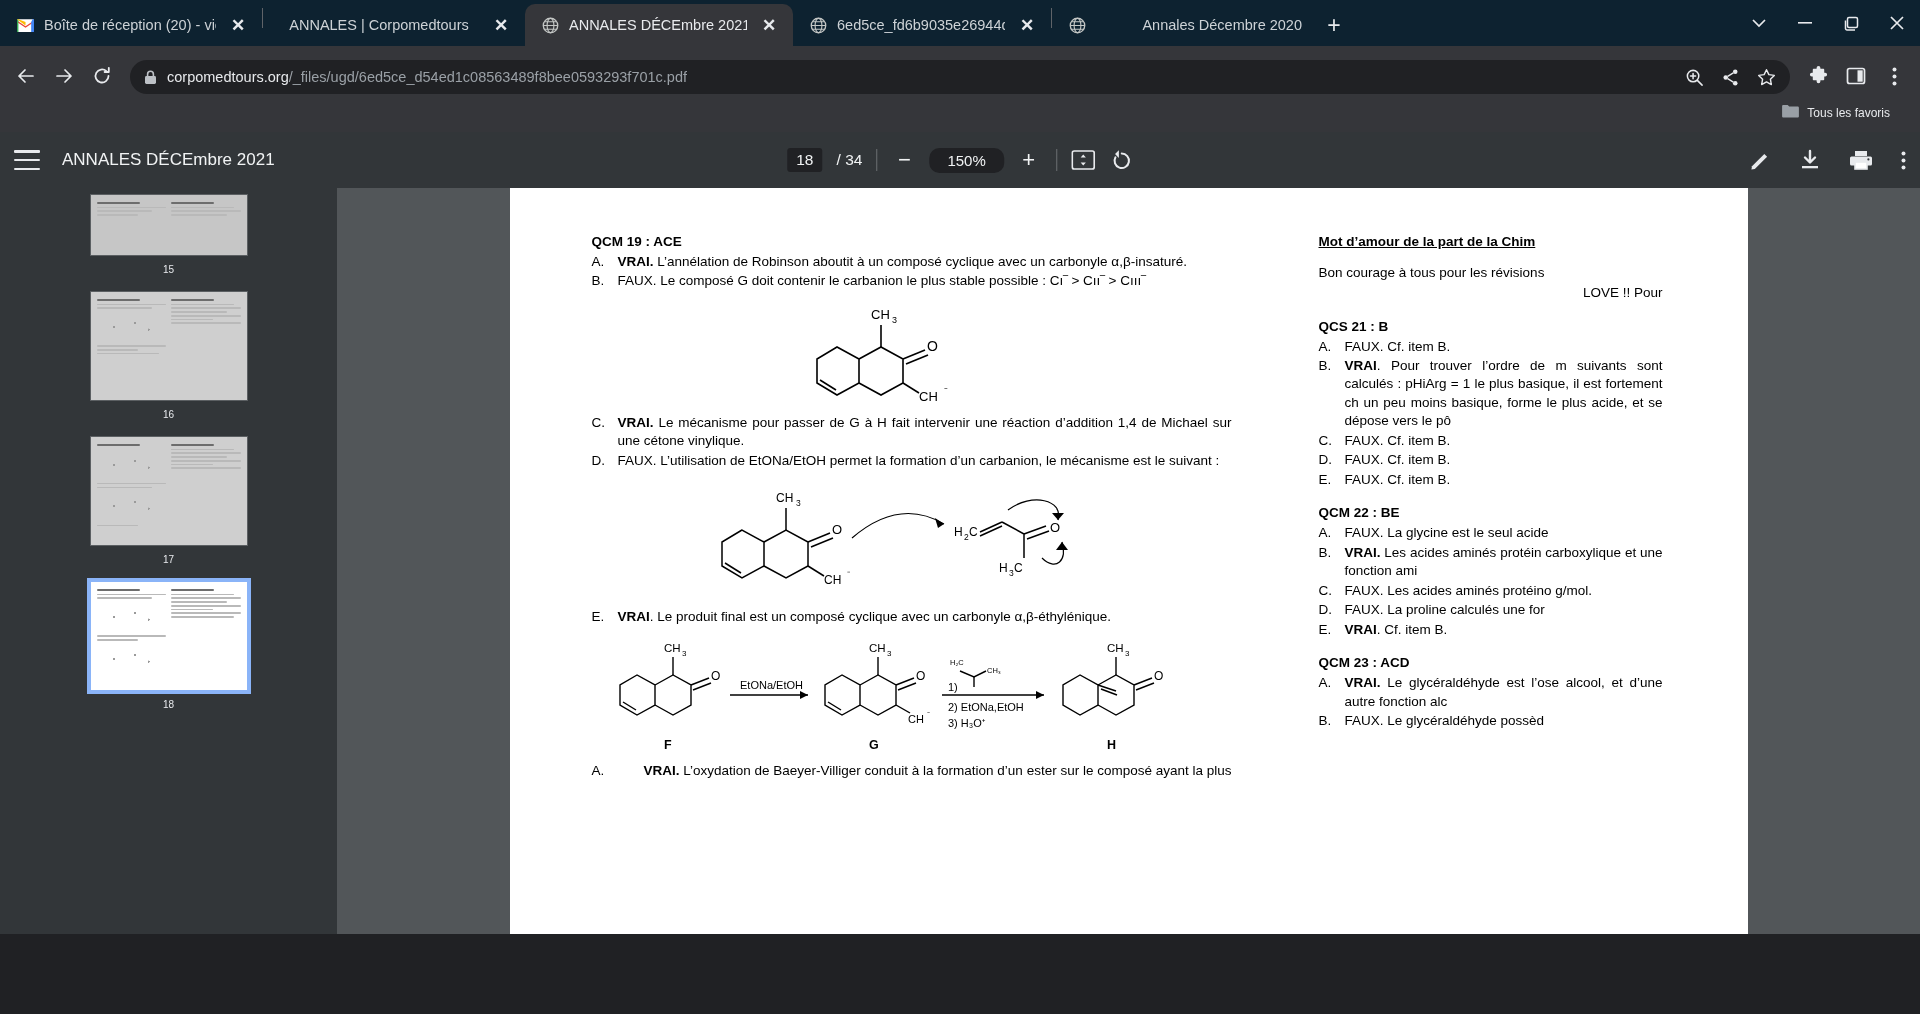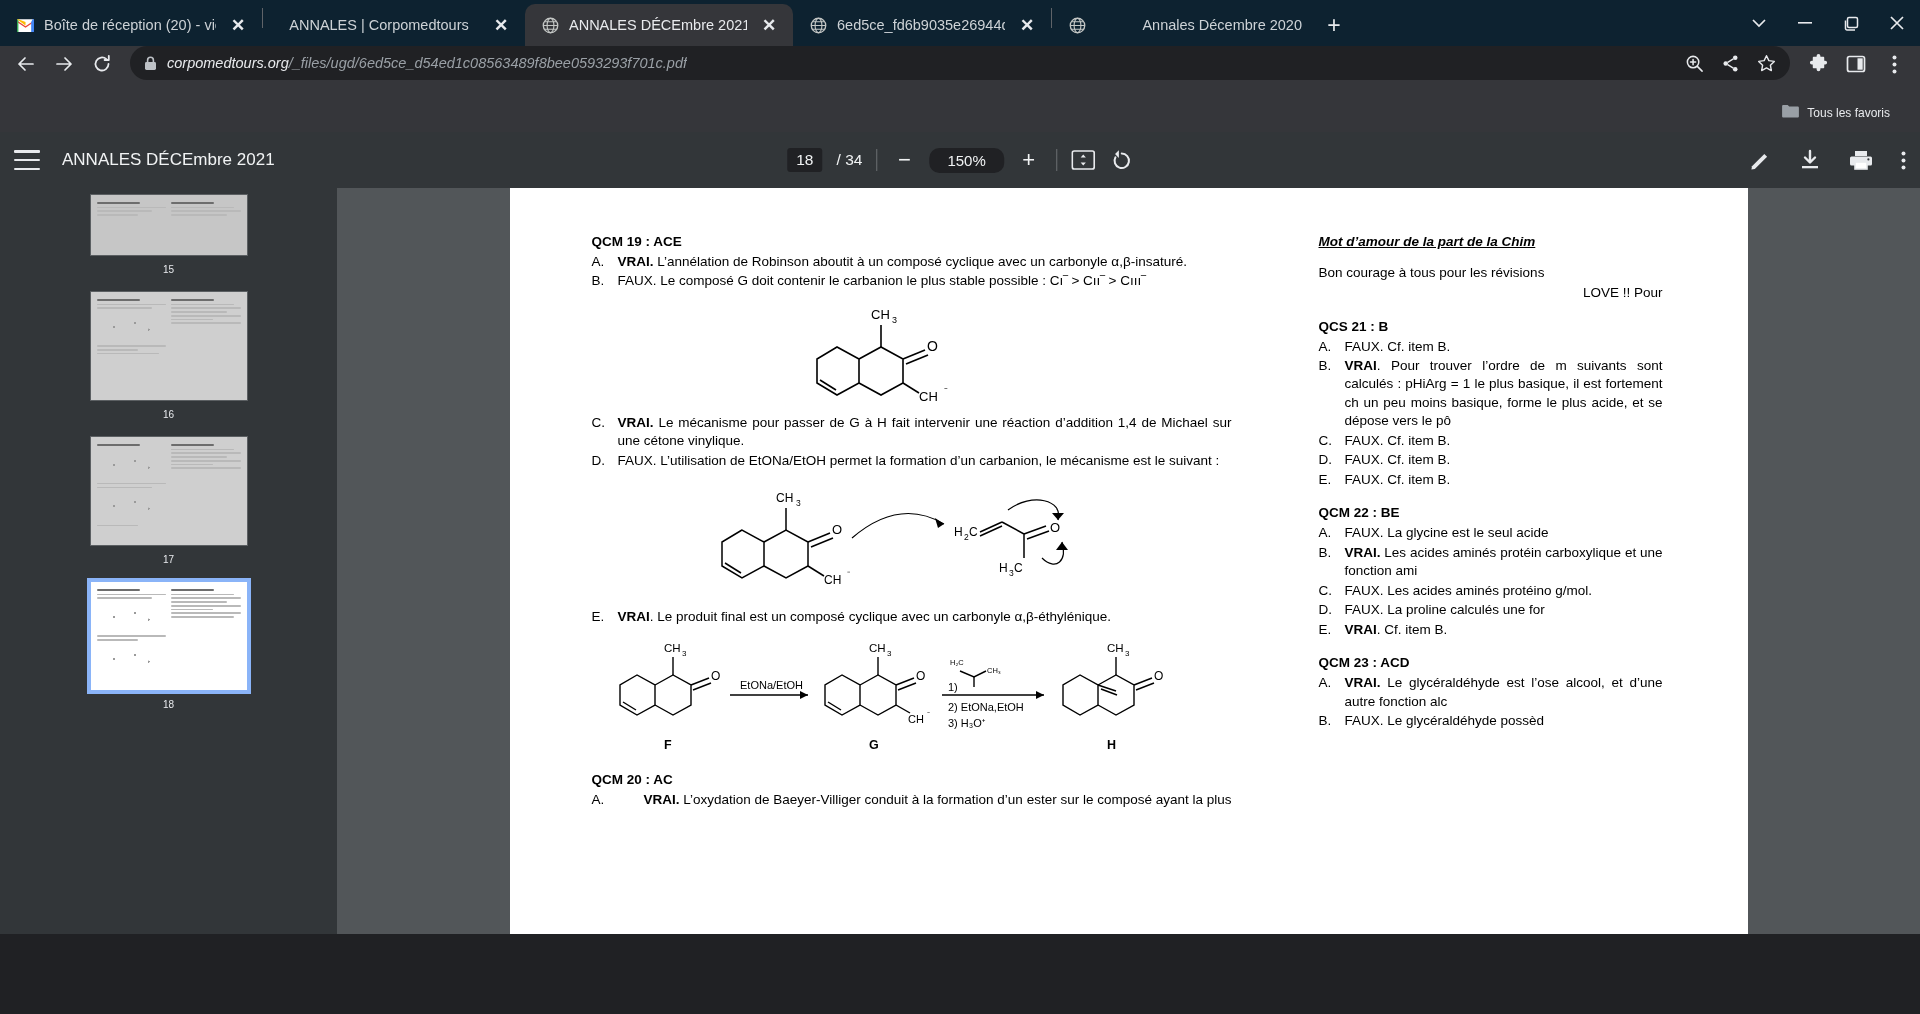--- a/index.html
+++ b/index.html
@@ -48,21 +48,21 @@
   .winctl {
     position: absolute; right: 0; top: 0; height: 46px;
     display: flex; align-items: center; gap: 0;
   }
   .winbtn { width: 46px; height: 46px; display:flex; align-items:center; justify-content:center; color:#e8eaed; }
   .chev { width: 46px; height: 46px; display:flex; align-items:center; justify-content:center; color:#e8eaed; }
 
   
   .navbar {
     height: 48px; background: #35363a;
-    display: flex; align-items: flex-start; padding: 0 8px; gap: 2px; font-style: italic;
+    display: flex; align-items: flex-end; padding: 0 8px; gap: 2px;
   }
   .navicon {
     width: 36px; height: 36px; border-radius: 50%;
     display: flex; align-items: center; justify-content: center;
     color: #e8eaed; flex: 0 0 36px;
   }
   .omnibox {
     flex: 1 1 auto; height: 34px; background: #202124;
     border-radius: 17px; display: flex; align-items: center;
     padding: 0 8px 0 14px; margin: 0 8px; gap: 10px; min-width: 0;
@@ -146,21 +146,21 @@
   .cols { display: flex; gap: 1px; }
   .colL { width: 640px; flex: 0 0 640px; }
   .colR { width: 430px; flex: 0 0 430px; padding-left: 86px; }
 
   .qtitle { font-size: 13.5px; font-weight: bold; margin-bottom: 4px; }
   .item { display: flex; font-size: 13.5px; line-height: 1.37; margin-bottom: 1px; }
   .item .ltr { width: 26px; flex: 0 0 26px; }
   .item .txt { flex: 1 1 auto; text-align: justify; }
   .item .txt b { font-weight: bold; }
   .spacer { height: 15px; }
-  .love-title { text-decoration: underline; font-style: italic; font-weight: bold; font-size: 13.5px; }
+  .love-title { text-decoration: underline; font-weight: bold; font-size: 13.5px; }
   .love-body { font-size: 13.5px; line-height: 1.5; margin-top: 14px; }
   .right-end { text-align: right; }
 
   
   .fig { display: flex; justify-content: center; margin: 10px 0 8px; }
   .fig2 { display: flex; justify-content: center; margin: 6px 0 4px; }
 </style>
 </head>
 <body>
 
@@ -634,21 +634,20 @@
               <text x="375" y="40" font-size="7.5" font-family="'Liberation Sans',sans-serif">CH₃</text>
               <text x="336" y="58" font-size="11" font-family="'Liberation Sans',sans-serif">1)</text>
               <text x="336" y="78" font-size="11" font-family="'Liberation Sans',sans-serif">2) EtONa,EtOH</text>
               <text x="336" y="94" font-size="11" font-family="'Liberation Sans',sans-serif">3) H₃O⁺</text>
               <text x="52" y="116" font-size="12.5" font-weight="bold" font-family="'Liberation Sans',sans-serif">F</text>
               <text x="257" y="116" font-size="12.5" font-weight="bold" font-family="'Liberation Sans',sans-serif">G</text>
               <text x="495" y="116" font-size="12.5" font-weight="bold" font-family="'Liberation Sans',sans-serif">H</text>
             </svg>
           </div>
 
-          <div class="qtitle" style="margin-top:14px">QCM 20 : AC</div>
           <div class="item">
             <span class="ltr">A.</span>
             <span class="txt" style="text-align:right"><b>VRAI.</b><span> L’oxydation de Baeyer-Villiger conduit à la formation d’un ester sur le composé ayant la plus</span></span>
           </div>
         </div>
 
         <div class="colR">
           <div class="love-title">Mot d’amour de la part de la Chim</div>
           <div class="love-body">Bon courage à tous pour les révisions</div>
           <div class="love-body right-end" style="margin-top:0">LOVE !! Pour</div>

